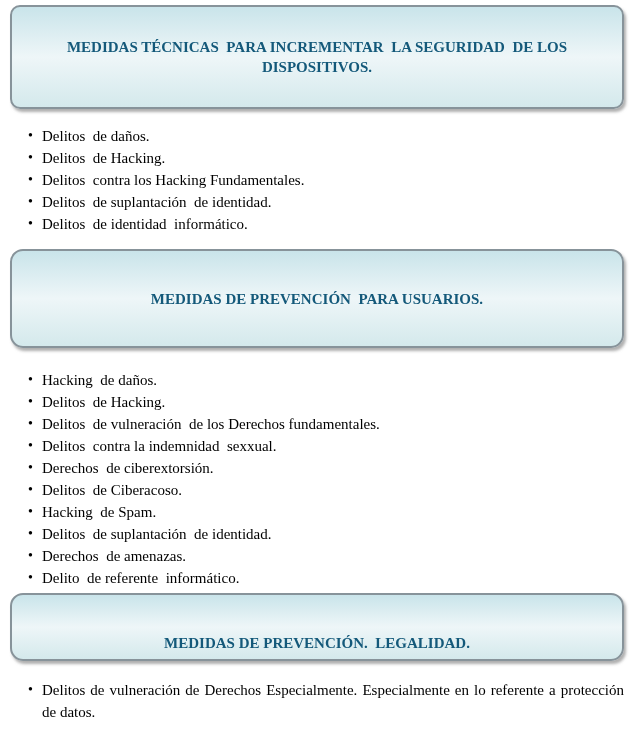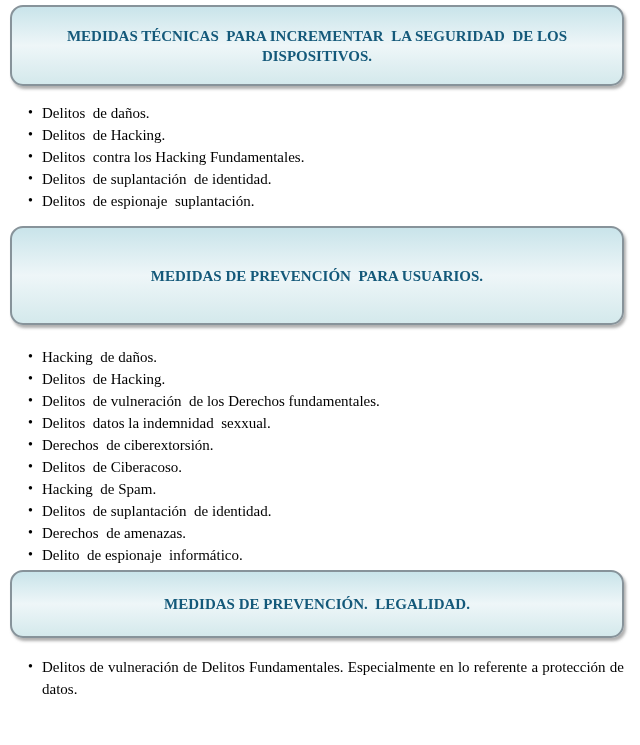--- a/index.html
+++ b/index.html
@@ -33,23 +33,23 @@
     padding: 6px 26px;
   }
   .header-box .title {
     font-size: 15px;
     font-weight: bold;
     line-height: 20px;
     text-align: center;
     color: var(--title-color);
     white-space: pre-wrap;
   }
-  .box-1 { height: 81px; }
+  .box-1 { height: 104px; border-radius: 10px; }
   .box-2 { height: 99px; margin-top: 14px; }
-  .box-3 { height: 68px; margin-top: 4px; }
+  .box-3 { height: 68px; margin-top: 4px; align-items: flex-end; }
 
   .bullet-list { padding-left: 18px; }
   .list-1 { margin-top: 16px; }
   .list-2 { margin-top: 21px; }
   .list-3 { margin-top: 18px; }
 
   .li {
     display: flex;
     font-size: 15px;
     line-height: 22px;
@@ -89,21 +89,21 @@
     <div class="li">
         <span class="dot">•</span>
         <span class="txt">Delitos  contra los Hacking Fundamentales.</span>
       </div>
     <div class="li">
         <span class="dot">•</span>
         <span class="txt">Delitos  de suplantación  de identidad.</span>
       </div>
     <div class="li">
         <span class="dot">•</span>
-        <span class="txt">Delitos  de espionaje  suplantación.</span>
+        <span class="txt">Delitos  de identidad  informático.</span>
       </div>
   </div>
 
   <div class="header-box box-2">
     <div class="title">MEDIDAS DE PREVENCIÓN  PARA USUARIOS.</div>
   </div>
   <div class="bullet-list list-2">
     <div class="li">
         <span class="dot">•</span>
         <span class="txt">Hacking  de daños.</span>
@@ -111,21 +111,21 @@
     <div class="li">
         <span class="dot">•</span>
         <span class="txt">Delitos  de Hacking.</span>
       </div>
     <div class="li">
         <span class="dot">•</span>
         <span class="txt">Delitos  de vulneración  de los Derechos fundamentales.</span>
       </div>
     <div class="li">
         <span class="dot">•</span>
-        <span class="txt">Delitos  datos la indemnidad  sexxual.</span>
+        <span class="txt">Delitos  contra la indemnidad  sexxual.</span>
       </div>
     <div class="li">
         <span class="dot">•</span>
         <span class="txt">Derechos  de ciberextorsión.</span>
       </div>
     <div class="li">
         <span class="dot">•</span>
         <span class="txt">Delitos  de Ciberacoso.</span>
       </div>
     <div class="li">
@@ -135,27 +135,27 @@
     <div class="li">
         <span class="dot">•</span>
         <span class="txt">Delitos  de suplantación  de identidad.</span>
       </div>
     <div class="li">
         <span class="dot">•</span>
         <span class="txt">Derechos  de amenazas.</span>
       </div>
     <div class="li">
         <span class="dot">•</span>
-        <span class="txt">Delito  de espionaje  informático.</span>
+        <span class="txt">Delito  de referente  informático.</span>
       </div>
   </div>
 
   <div class="header-box box-3">
     <div class="title">MEDIDAS DE PREVENCIÓN.  LEGALIDAD.</div>
   </div>
   <div class="bullet-list list-3">
     <div class="li">
         <span class="dot">•</span>
-        <span class="txt justify">Delitos de vulneración de Delitos Fundamentales. Especialmente en lo referente a protección de datos.</span>
+        <span class="txt justify">Delitos de vulneración de Derechos Especialmente. Especialmente en lo referente a protección de datos.</span>
       </div>
   </div>
 
 </div>
 
 </body></html>

